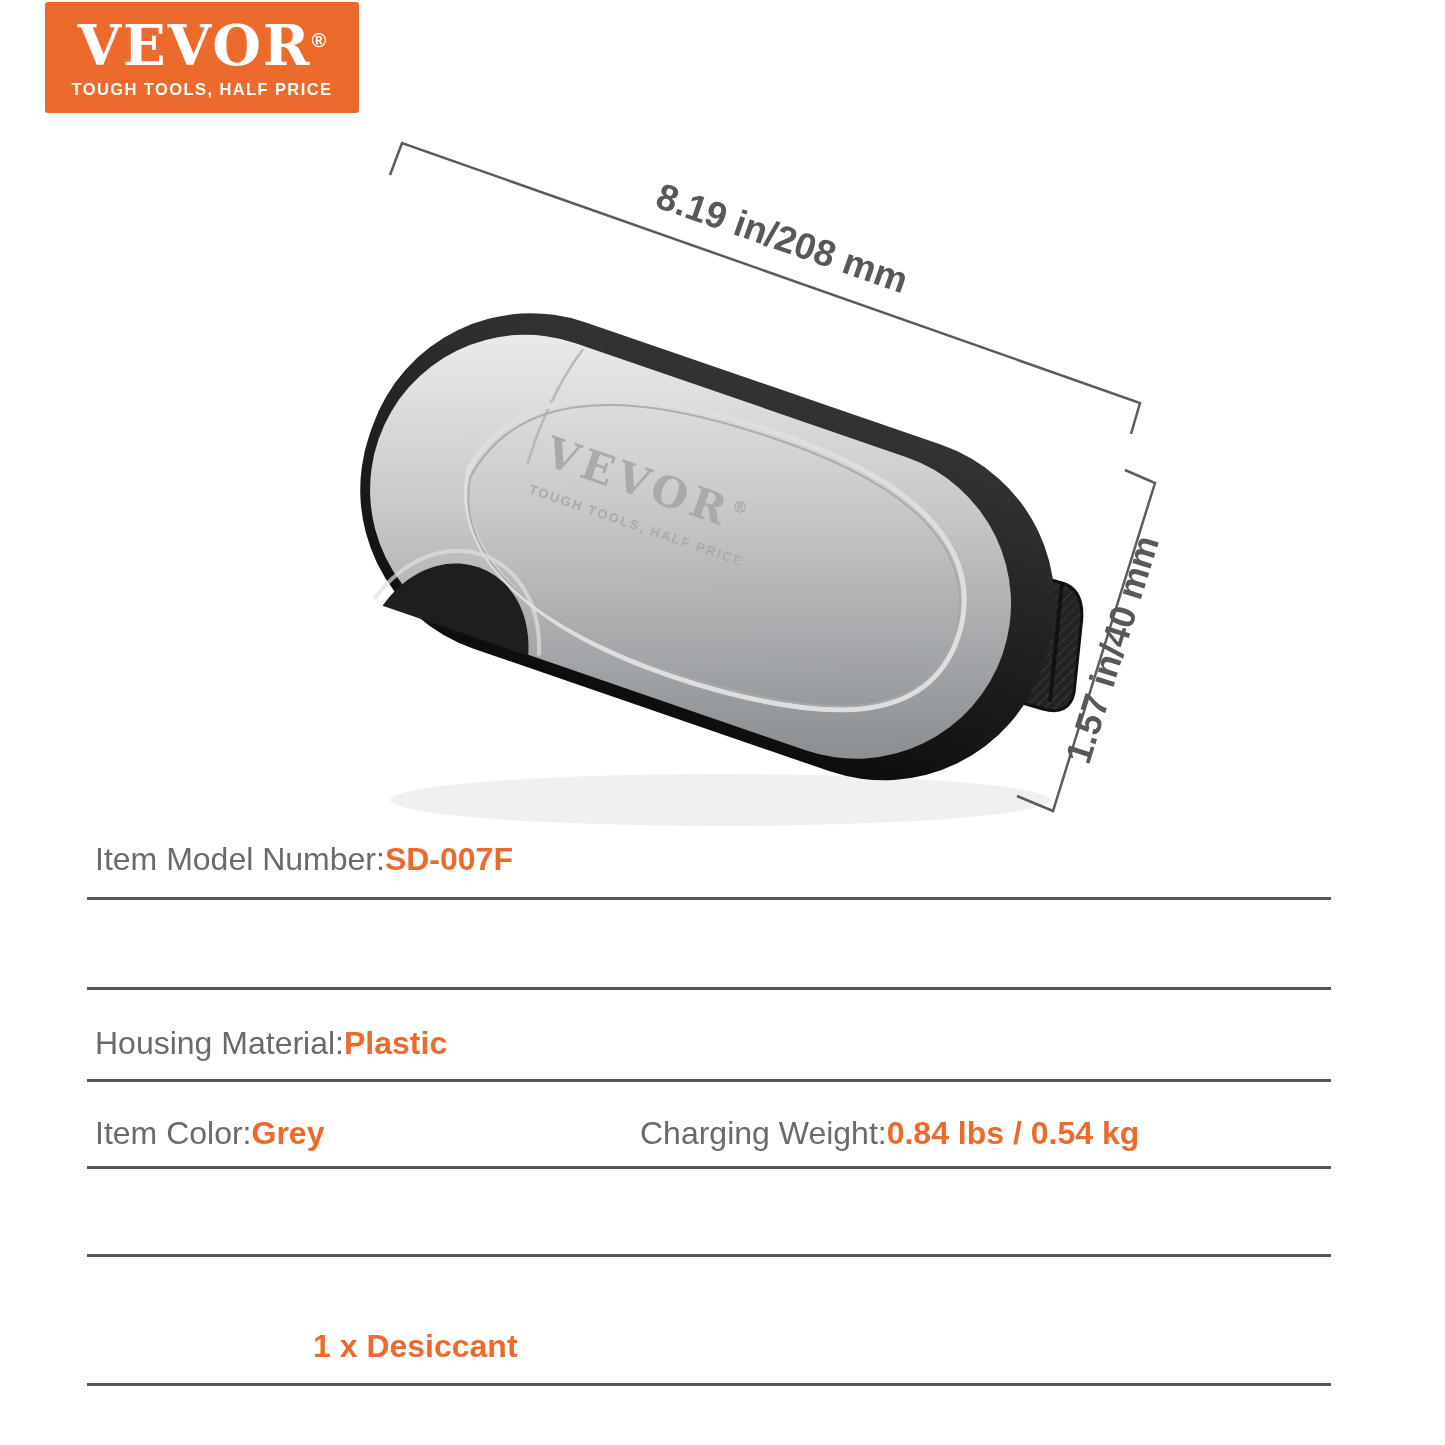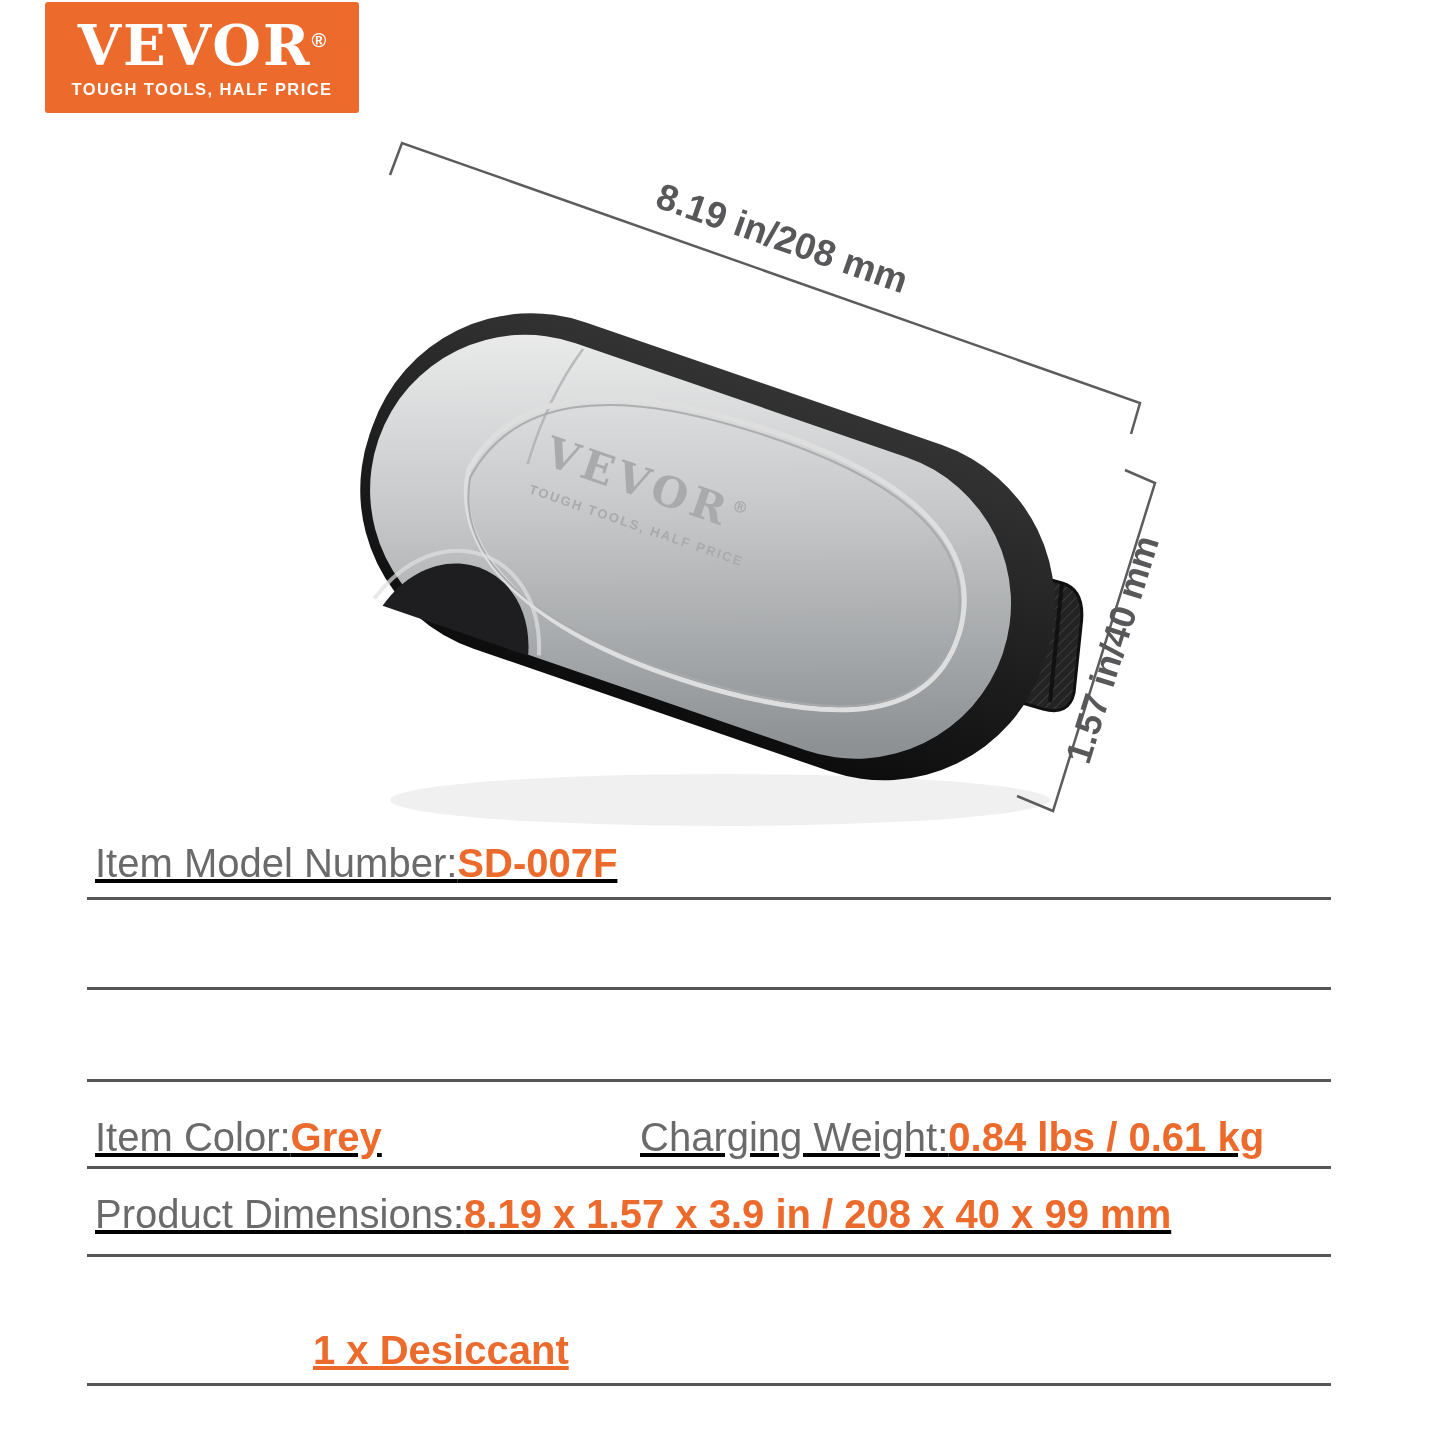--- a/index.html
+++ b/index.html
@@ -19,21 +19,21 @@
   }
   .brand-reg{font-size:20px;vertical-align:18px;letter-spacing:0;font-family:"Liberation Sans",sans-serif;font-weight:bold;}
   .brand-tagline{
     color:#fff;font-weight:bold;font-size:16.5px;letter-spacing:1.4px;
     margin-top:7px;white-space:nowrap;
   }
   
   .hero-svg{position:absolute;left:0;top:0;width:1445px;height:1445px;}
   
   .sep{position:absolute;left:87px;width:1273px;height:2.5px;background:#565656;}
-  .cell{position:absolute;white-space:nowrap;font-size:40px;line-height:1;text-decoration:underline;}
+  .cell{position:absolute;white-space:nowrap;font-size:32px;line-height:1;}
   .lbl{color:#6A6A6A;font-weight:normal;}
   .val{color:#EC6A2C;font-weight:bold;}
 </style>
 </head>
 <body>
 
 <div class="page">
 
   <div class="brand-box">
     <div class="brand-name"><span>VEVOR</span><span class="brand-reg">®</span></div>
@@ -87,25 +87,25 @@
 
     <polyline points="1125,470 1155,483 1053,811 1017,796" fill="none" stroke="#5c5c5c" stroke-width="2.5"></polyline>
     <text x="1124" y="653" text-anchor="middle" transform="rotate(-72.6 1124 653)" font-size="36" font-weight="bold" fill="#58585A">1.57 in/40 mm</text>
   </svg>
 
   <div class="cell" style="left:95px;top:843px"><span class="lbl">Item Model Number:</span><span class="val">SD-007F</span></div>
   <div class="sep" style="top:897px"></div>
 
   <div class="sep" style="top:987px"></div>
 
+  <div class="cell" style="left:95px;top:1027px"><span class="lbl">Housing Material:</span><span class="val">Plastic</span></div>
   <div class="sep" style="top:1079px"></div>
 
   <div class="cell" style="left:95px;top:1117px"><span class="lbl">Item Color:</span><span class="val">Grey</span></div>
-  <div class="cell" style="left:640px;top:1117px"><span class="lbl">Charging Weight:</span><span class="val">0.84 lbs / 0.61 kg</span></div>
+  <div class="cell" style="left:640px;top:1117px"><span class="lbl">Charging Weight:</span><span class="val">0.84 lbs / 0.54 kg</span></div>
   <div class="sep" style="top:1166px"></div>
 
-  <div class="cell" style="left:95px;top:1194px"><span class="lbl">Product Dimensions:</span><span class="val">8.19 x 1.57 x 3.9 in / 208 x 40 x 99 mm</span></div>
   <div class="sep" style="top:1254px"></div>
 
   <div class="cell val" style="left:313px;top:1330px">1 x Desiccant</div>
   <div class="sep" style="top:1383px"></div>
 
 </div>
 
 </body></html>

